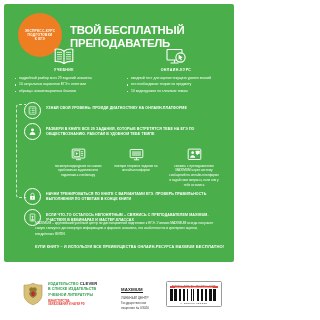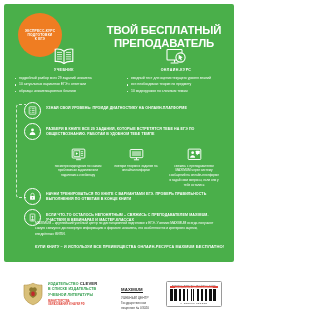--- a/index.html
+++ b/index.html
@@ -50,29 +50,28 @@
   .badge span {
     font-size: 3.3px;
     font-weight: bold;
     letter-spacing: 0.2px;
     display: block;
     white-space: nowrap;
   }
   
   .headline {
     position: absolute;
-    left: 80px;
+    left: 66px;
     top: 20px;
     width: 160px;
     color: #ffffff;
     font-size: 11.4px;
     font-weight: bold;
     letter-spacing: -0.2px;
     line-height: 1.1;
-    text-align: center;
   }
   
   .cols {
     position: absolute;
     left: 10px;
     top: 42px;
     width: 212px;
     display: flex;
     justify-content: space-between;
   }

